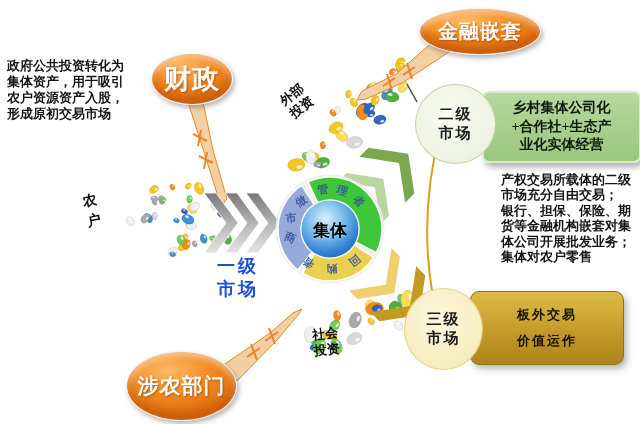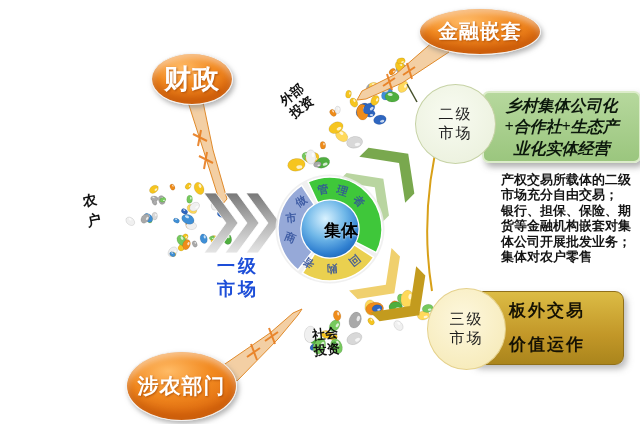--- a/index.html
+++ b/index.html
@@ -19,44 +19,44 @@
           color:#fff;font-weight:bold;letter-spacing:1px;
           background:radial-gradient(ellipse 75% 65% at 38% 28%, #ffbb66 0%, #f28a20 52%, #e06d10 100%);
           box-shadow:2px 3px 5px rgba(120,120,120,.55), inset 0 -7px 10px rgba(175,70,0,.45), inset 0 4px 6px rgba(255,255,255,.5);
           border:1px solid #f2f2f2;
           text-shadow:1px 1px 2px rgba(150,60,0,.65);}
   #bubble-fiscal{left:151px;top:53px;width:80px;height:50px;font-size:27px;}
   #bubble-nesting{left:419px;top:8px;width:120px;height:45px;font-size:20px;}
   #bubble-agri{left:126px;top:351px;width:109px;height:68px;font-size:21px;}
 
   .mcircle{z-index:3;border-radius:50%;display:flex;align-items:center;justify-content:center;
-           font-weight:normal;font-size:15px;letter-spacing:2px;line-height:1.3;color:#1c1c1c;}
+           font-weight:bold;font-size:15px;letter-spacing:2px;line-height:1.3;color:#1c1c1c;}
   #circle-secondary{left:415px;top:84px;width:79px;height:78px;
            background:radial-gradient(circle at 45% 38%, #f8fbf1, #e9efda);border:1px solid #c6d2a5;}
-  #circle-tertiary{left:427px;top:288px;width:77px;height:80px;
+  #circle-tertiary{left:404px;top:288px;width:77px;height:80px;
            background:radial-gradient(circle at 45% 38%, #fdf7dd, #f5e8b2);border:1px solid #e5d18c;}
 
   #box-secondary{left:482px;top:91px;width:155px;height:68px;z-index:2;
            background:linear-gradient(180deg,#b6d89d,#9bc67e);border:2px solid #dcecca;border-radius:7px;
-           box-shadow:3px 4px 6px rgba(110,110,110,.55);font-size:16px;font-weight:bold;color:#0c180c;
-           display:flex;align-items:center;justify-content:center;text-align:center;line-height:1.35;font-style:italic;}
+           box-shadow:3px 4px 6px rgba(110,110,110,.55);font-size:14px;font-weight:bold;color:#0c180c;
+           display:flex;align-items:center;justify-content:center;text-align:center;line-height:1.35;}
   #box-tertiary{left:470px;top:291px;width:152px;height:72px;z-index:2;
            background:linear-gradient(180deg,#dcbc45 0%,#c29728 60%,#aa851c 100%);border-radius:9px;border:1px solid #90701a;
-           box-shadow:3px 4px 6px rgba(120,120,120,.5);font-size:17px;font-weight:bold;color:#161204;
+           box-shadow:3px 4px 6px rgba(120,120,120,.5);font-size:13px;font-weight:bold;color:#161204;
            display:flex;align-items:center;justify-content:center;text-align:center;line-height:2.0;letter-spacing:2px;}
 
   #label-primary{left:206px;top:255px;width:64px;font-size:18px;font-weight:bold;letter-spacing:3px;
            text-align:center;line-height:1.3;color:#1d4ed8;}
   #label-farmers{left:80px;top:191px;width:24px;font-size:14px;font-weight:bold;transform:rotate(-12deg);
            line-height:1.45;text-align:center;color:#111;}
   #label-external{left:277px;top:85px;width:40px;font-size:13px;font-weight:bold;transform:rotate(-38deg);
            line-height:1.25;text-align:center;color:#111;}
   #label-social{left:306px;top:326px;width:40px;font-size:13px;font-weight:bold;transform:rotate(-6deg);
            line-height:1.25;text-align:center;color:#111;}
-  #label-collective{left:302px;top:219px;width:56px;text-align:right;font-size:17px;font-weight:bold;color:#000;
+  #label-collective{left:302px;top:219px;width:56px;text-align:center;font-size:17px;font-weight:bold;color:#000;
            z-index:4;text-shadow:0 1px 2px rgba(255,255,255,.5);}
 </style>
 </head>
 <body>
 
 <div class="stage">
 
   <svg class="canvas" width="640" height="424" viewBox="0 0 640 424">
     <defs>
       <linearGradient id="gchev" x1="0" y1="0" x2="0" y2="1">
@@ -481,20 +481,24 @@
           <text transform="translate(300.9,200.9) rotate(-34)" font-size="11" font-weight="bold" fill="#31509c" opacity="0.85" text-anchor="middle" dominant-baseline="central" font-family="&quot;Liberation Serif&quot;,serif">做</text>
           <text transform="translate(291.1,217.8) rotate(-6)" font-size="11" font-weight="bold" fill="#31509c" opacity="0.85" text-anchor="middle" dominant-baseline="central" font-family="&quot;Liberation Serif&quot;,serif">市</text>
           <text transform="translate(290.4,237.4) rotate(22)" font-size="11" font-weight="bold" fill="#31509c" opacity="0.85" text-anchor="middle" dominant-baseline="central" font-family="&quot;Liberation Serif&quot;,serif">商</text>
           <text transform="translate(354.9,260.9) rotate(142)" font-size="11" font-weight="bold" fill="#31509c" opacity="0.85" text-anchor="middle" dominant-baseline="central" font-family="&quot;Liberation Serif&quot;,serif">回</text>
           <text transform="translate(332.1,269.4) rotate(177)" font-size="11" font-weight="bold" fill="#31509c" opacity="0.85" text-anchor="middle" dominant-baseline="central" font-family="&quot;Liberation Serif&quot;,serif">购</text>
           <text transform="translate(308.5,263.3) rotate(212)" font-size="11" font-weight="bold" fill="#31509c" opacity="0.85" text-anchor="middle" dominant-baseline="central" font-family="&quot;Liberation Serif&quot;,serif">者</text>
         </g>
       </g>
   </svg>
 
+  <div class="abs note preline lbl" id="note-left">政府公共投资转化为
+集体资产，用于吸引
+农户资源资产入股，
+形成原初交易市场</div>
   <div class="abs note preline lbl" id="note-right">产权交易所载体的二级
 市场充分自由交易；
 银行、担保、保险、期
 货等金融机构嵌套对集
 体公司开展批发业务；
 集体对农户零售</div>
 
   <div class="abs bubble" id="bubble-fiscal">
     <span>财政</span>
   </div>

